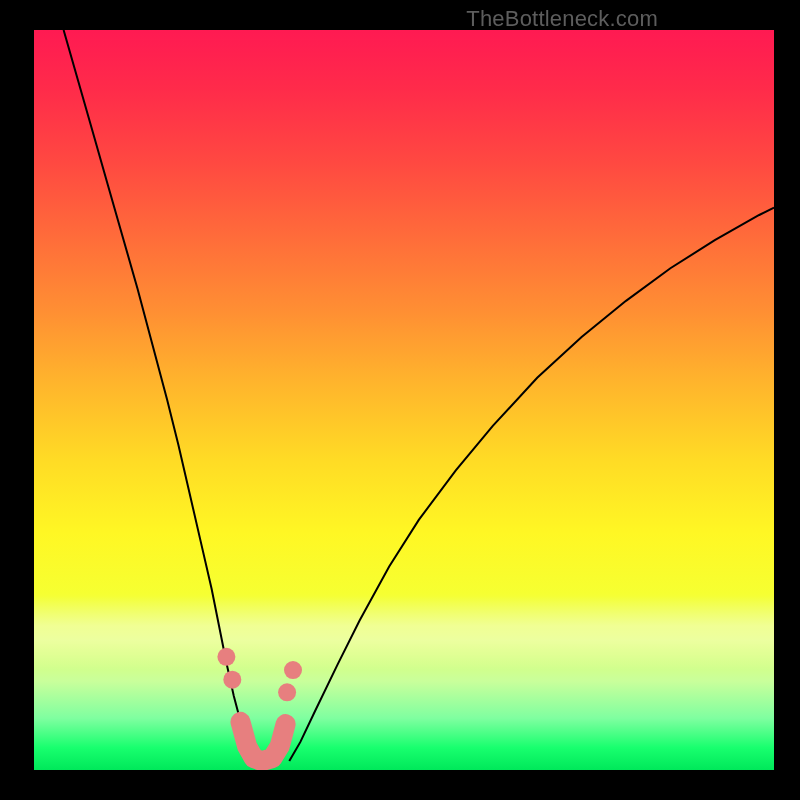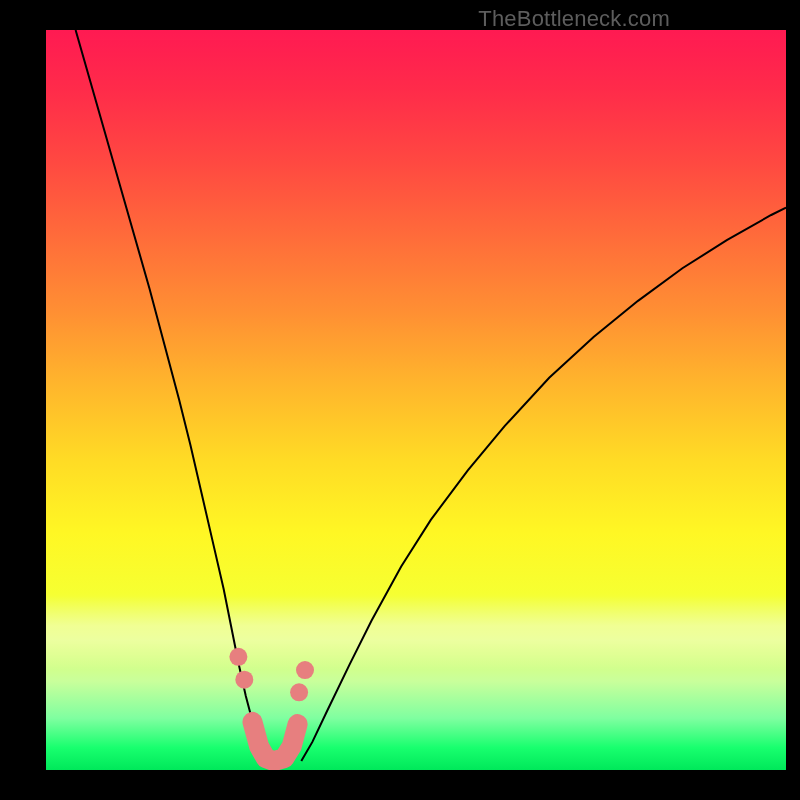--- a/index.html
+++ b/index.html
@@ -1,16 +1,16 @@
 <!DOCTYPE html>
 <html><head>
 <meta charset="utf-8">
 <style>
 html,body{margin:0;padding:0;width:800px;height:800px;background:#000;overflow:hidden;font-family:Arial,Helvetica,sans-serif}
-.stage{position:absolute;left:16px;top:0;width:668px;height:800px}
+.stage{position:absolute;left:4px;top:0;width:668px;height:800px}
 .frame{position:absolute;left:30px;top:30px;width:740px;height:740px;overflow:hidden}
 .grad{position:absolute;left:0;top:0;width:100%;height:100%;background:linear-gradient(to bottom,
   #ff1a52 0%,
   #ff2b4a 8%,
   #ff4941 18%,
   #ff6c3a 28%,
   #ff8f33 38%,
   #ffb62c 48%,
   #ffdb25 58%,
   #fff724 68%,

